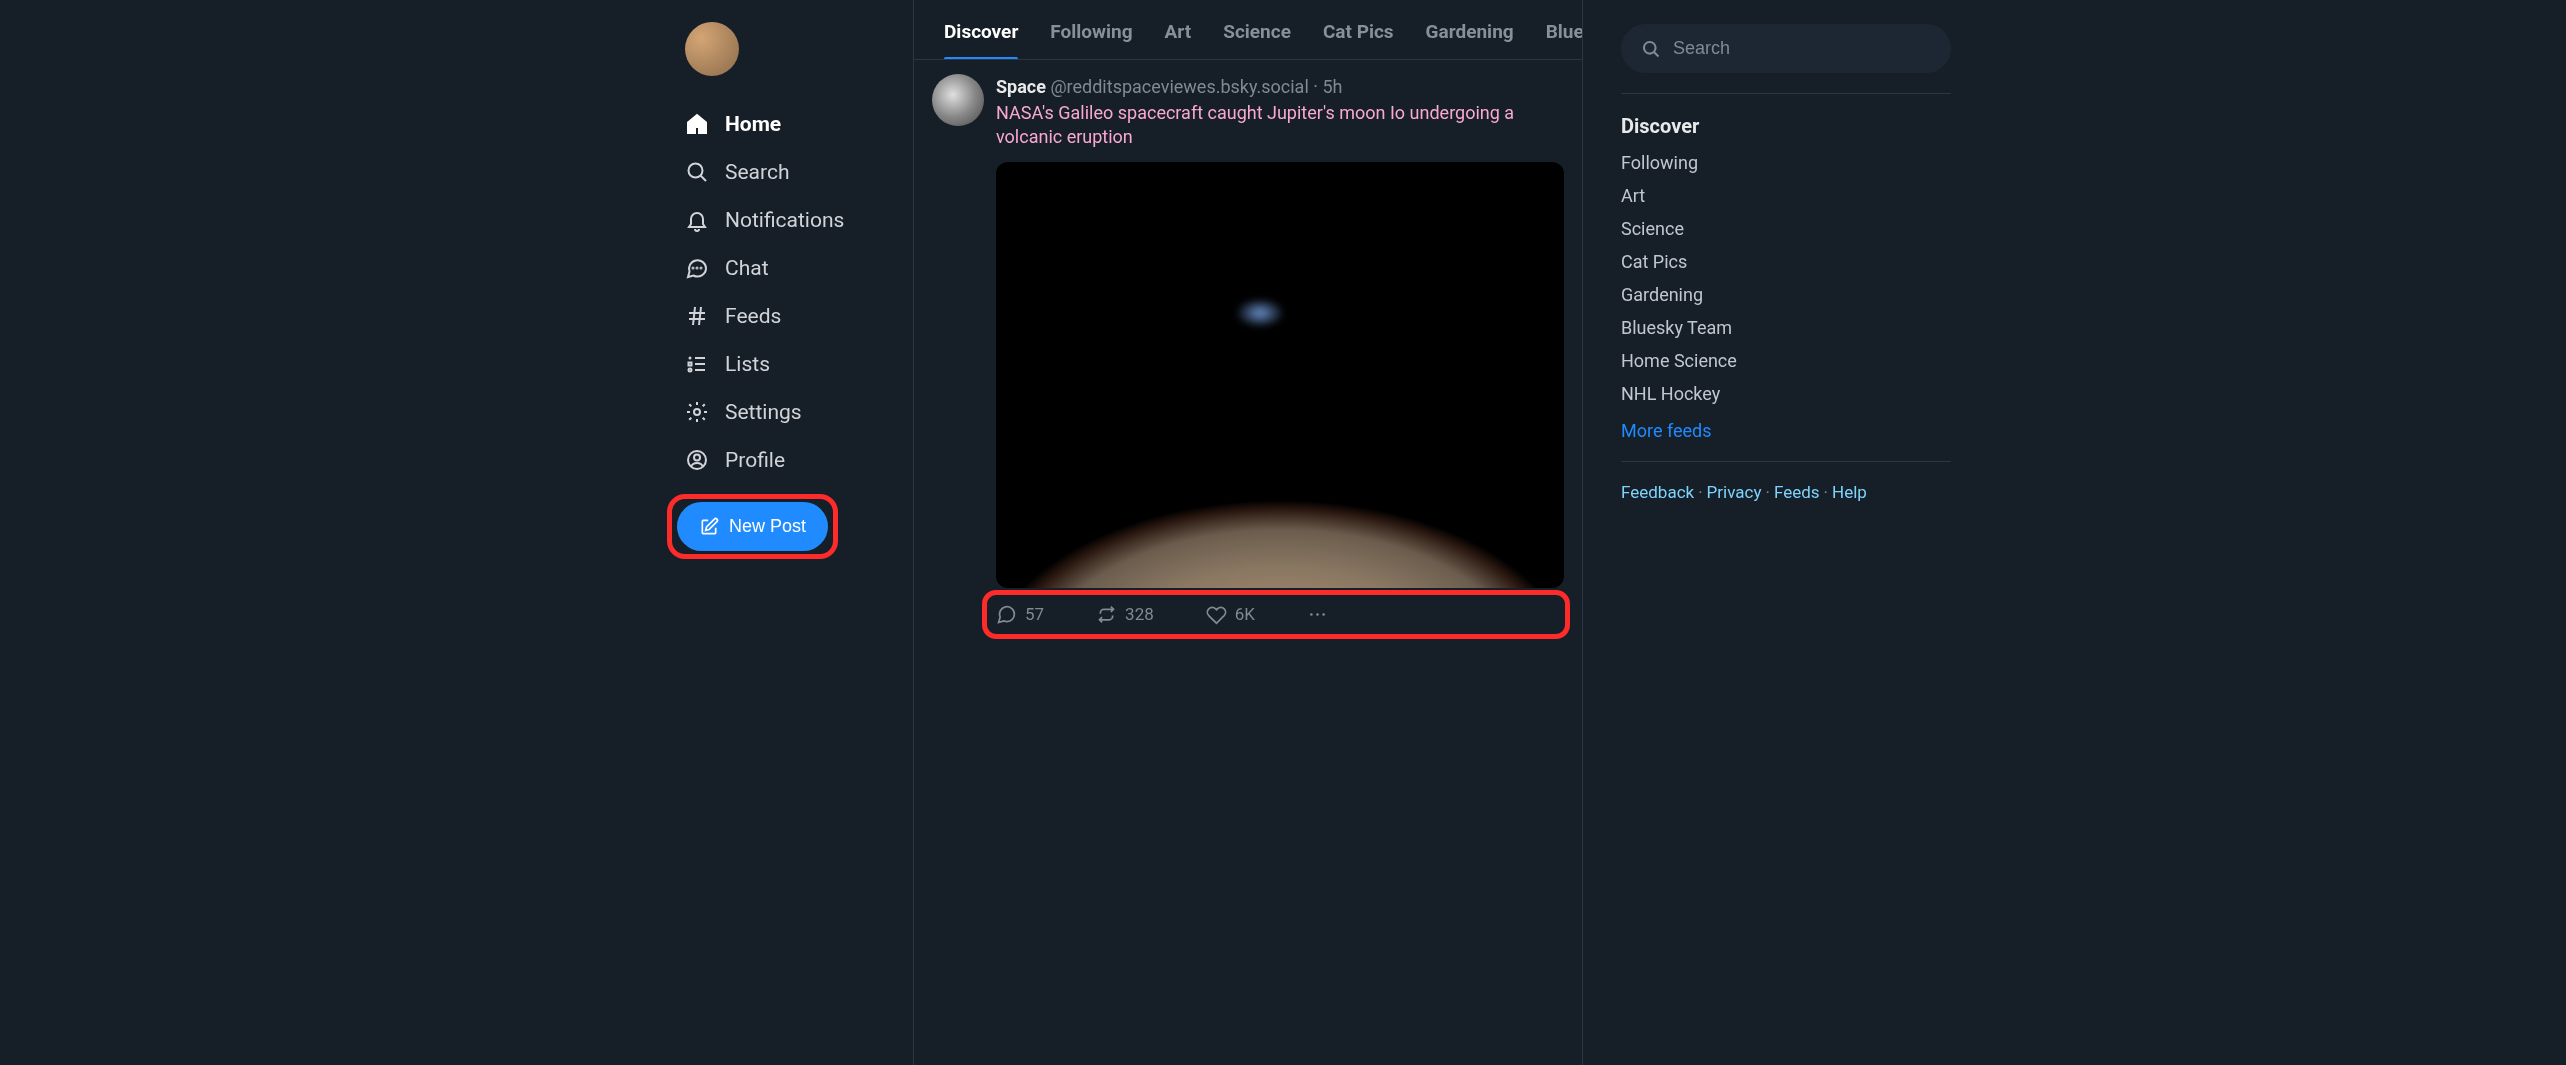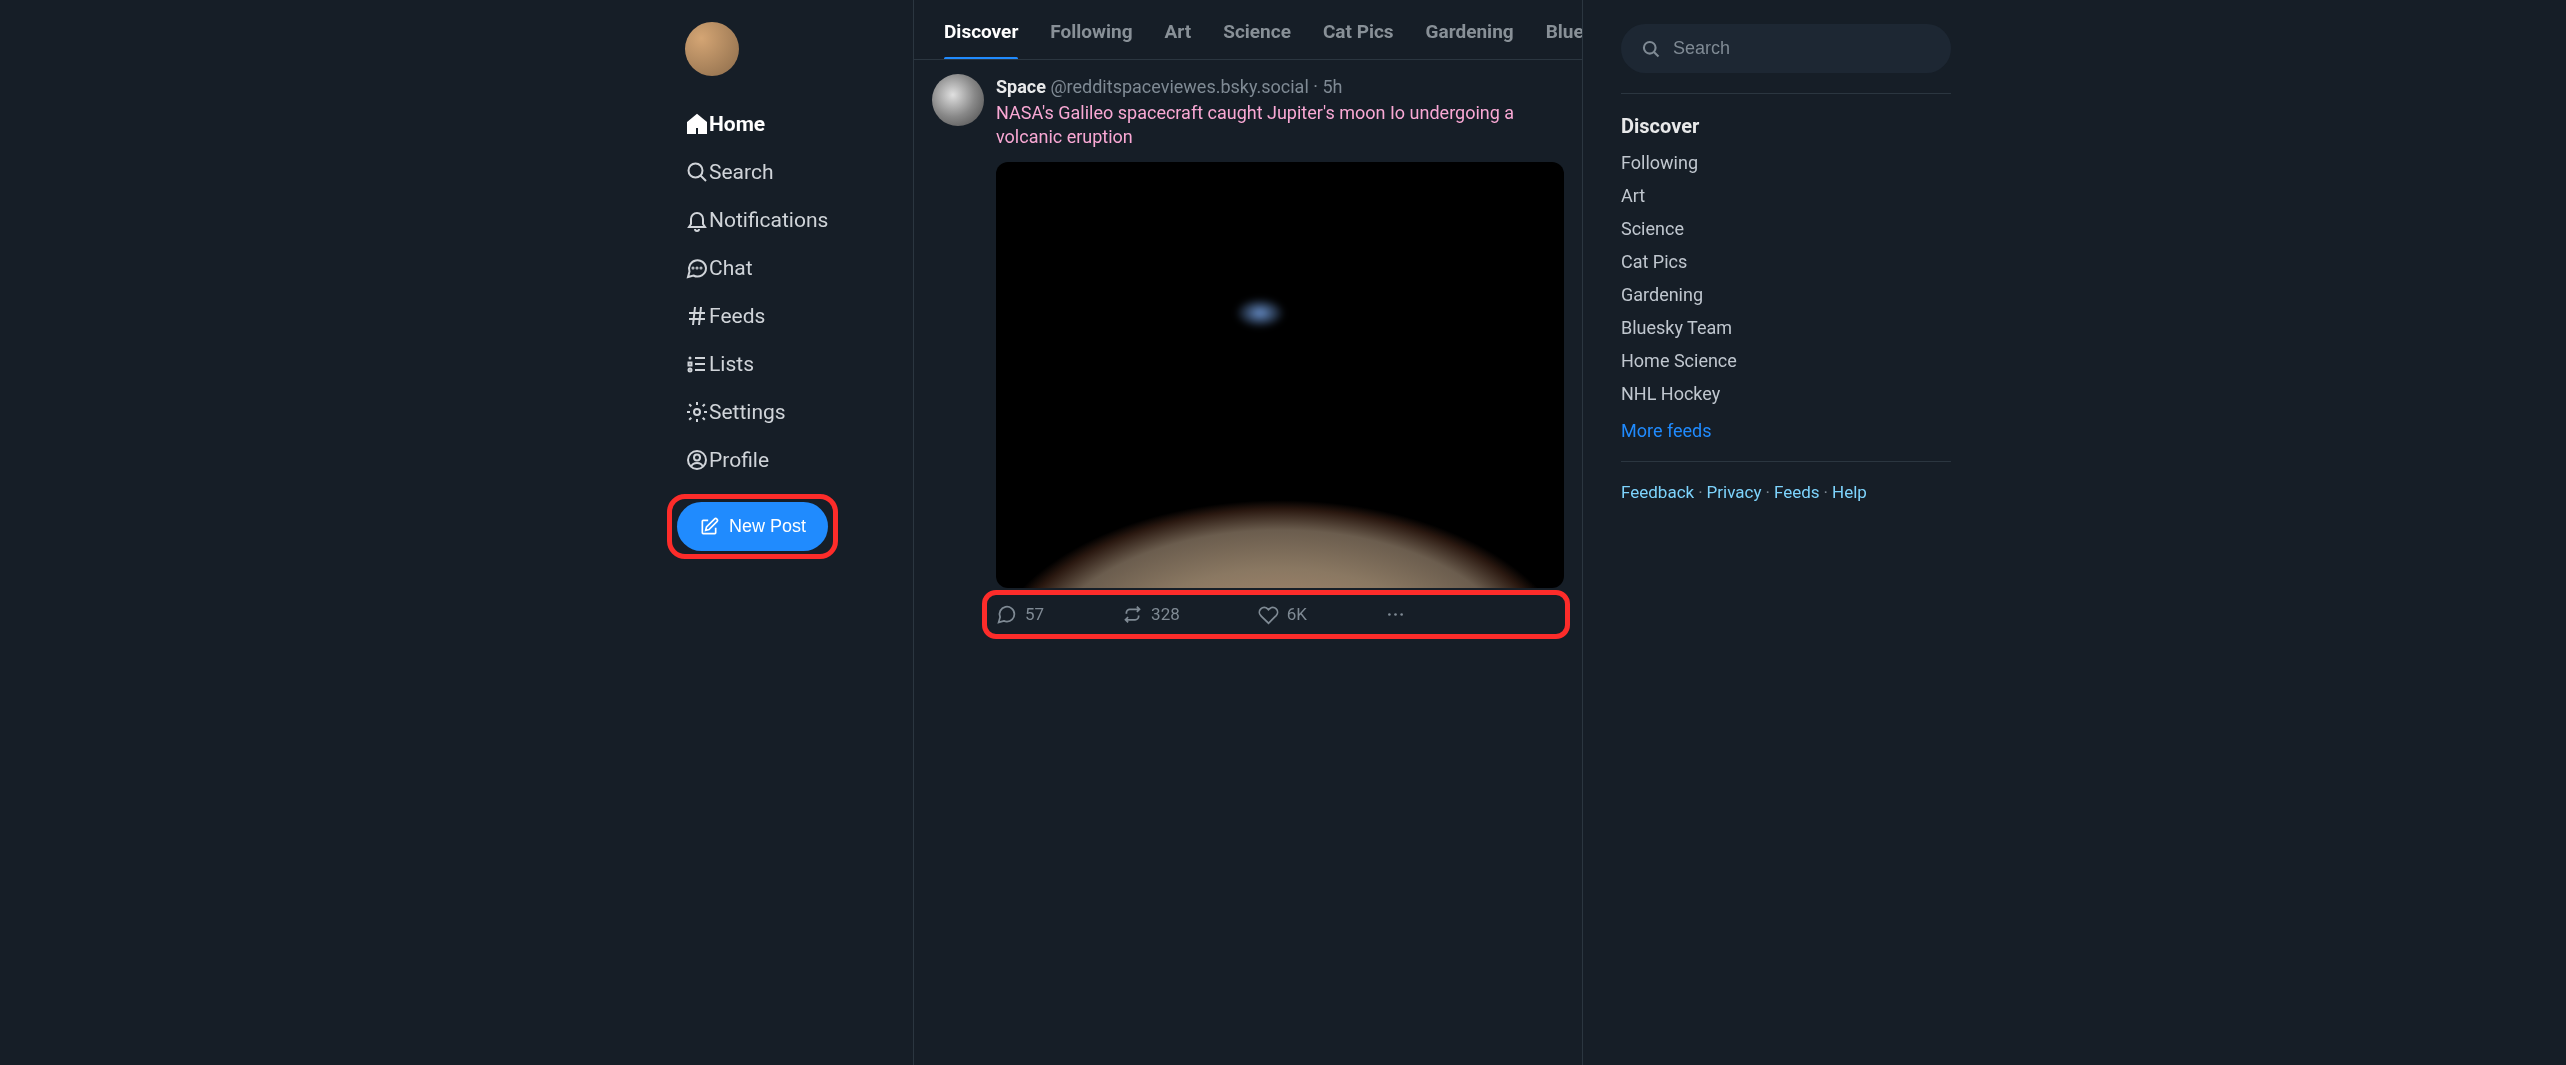--- a/index.html
+++ b/index.html
@@ -33,20 +33,21 @@
       border-radius: 50%;
       background: radial-gradient(circle at 30% 30%, #d4a574, #8b6b4a);
       margin-bottom: 24px;
       margin-left: 8px;
       position: relative;
       overflow: hidden;
     }
     .nav-item {
       display: flex;
       align-items: center;
+      gap: 16px;
       padding: 12px 8px;
       font-size: 21px;
       color: #d0d4d9;
       cursor: pointer;
       border-radius: 8px;
     }
     .nav-item.active {
       font-weight: 700;
       color: #fff;
     }
@@ -194,21 +195,21 @@
       position: absolute;
       inset: -6px 0px -6px 56px;
       border: 5px solid #fd2c2a;
       border-radius: 14px;
       pointer-events: none;
     }
     .post-actions {
       display: flex;
       align-items: center;
       padding: 8px 0 8px 70px;
-      gap: 78px;
+      gap: 52px;
       color: #7f8a94;
       font-size: 17px;
     }
     .action {
       display: flex;
       align-items: center;
       gap: 8px;
       cursor: pointer;
     }
     .action svg {

